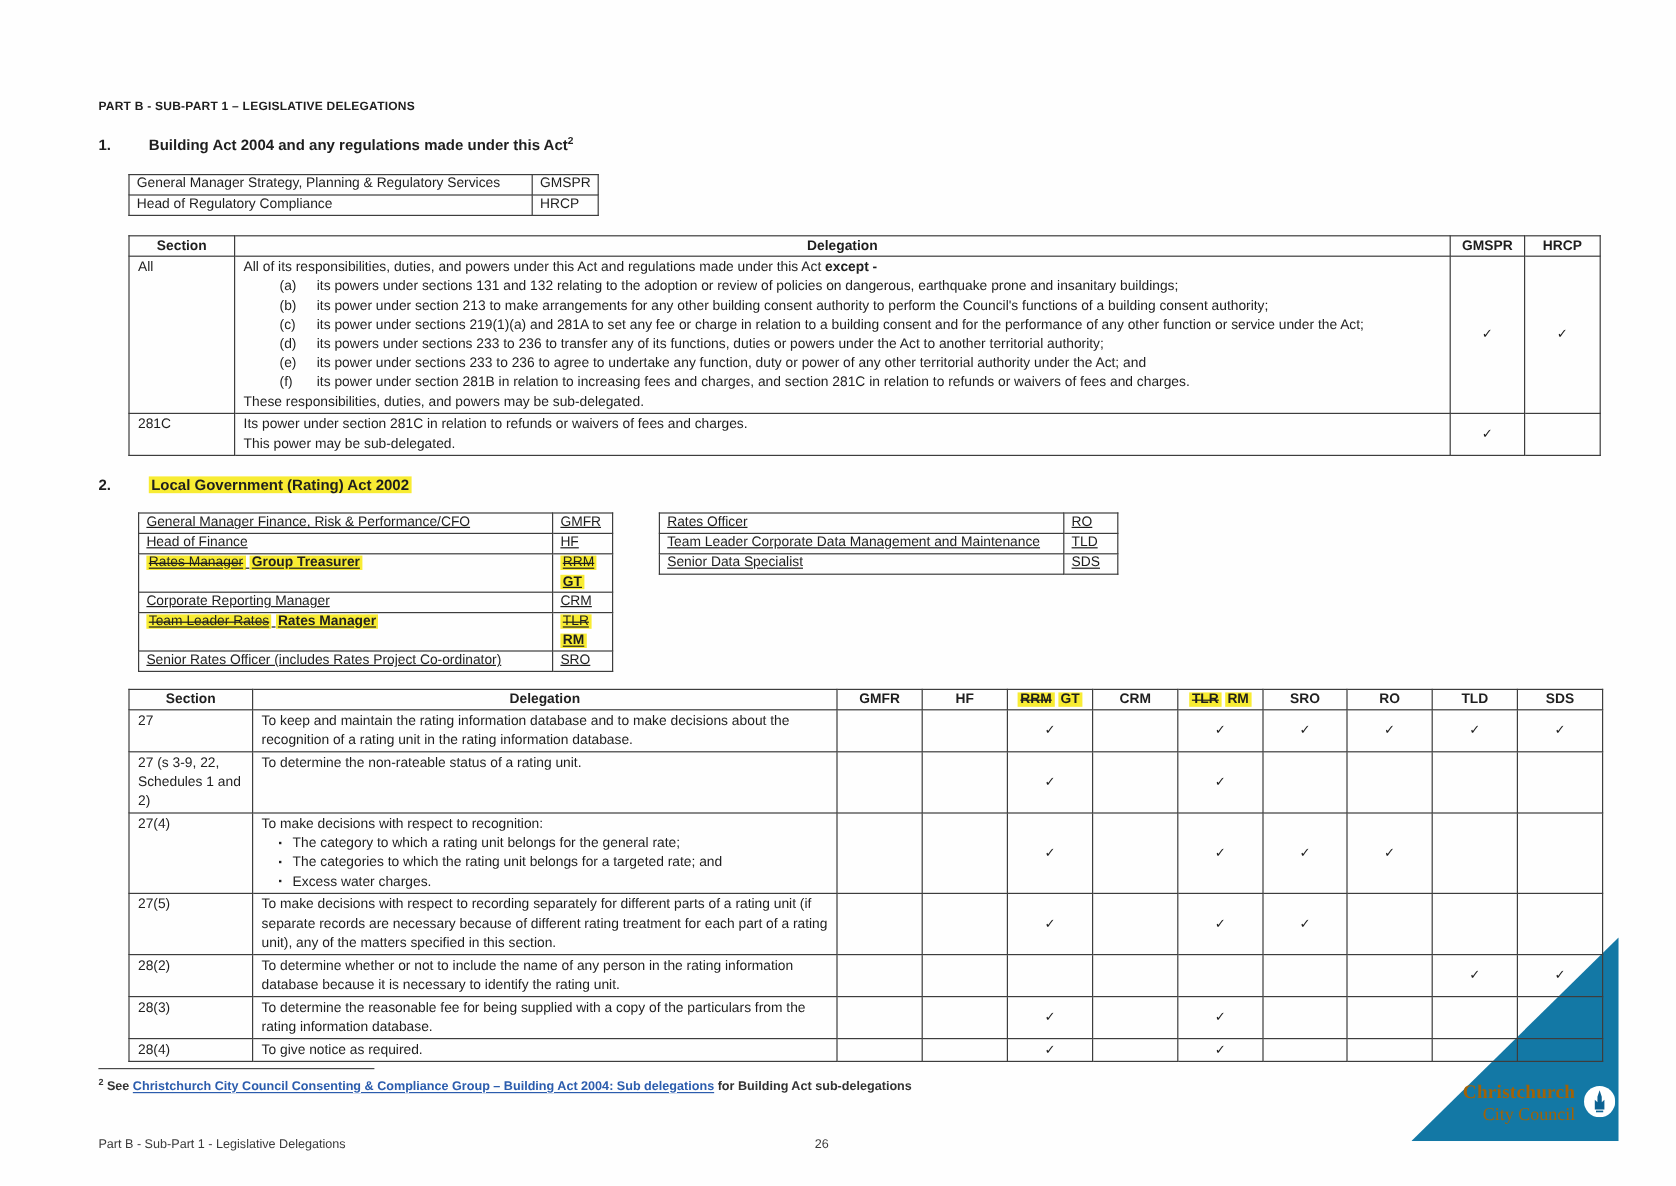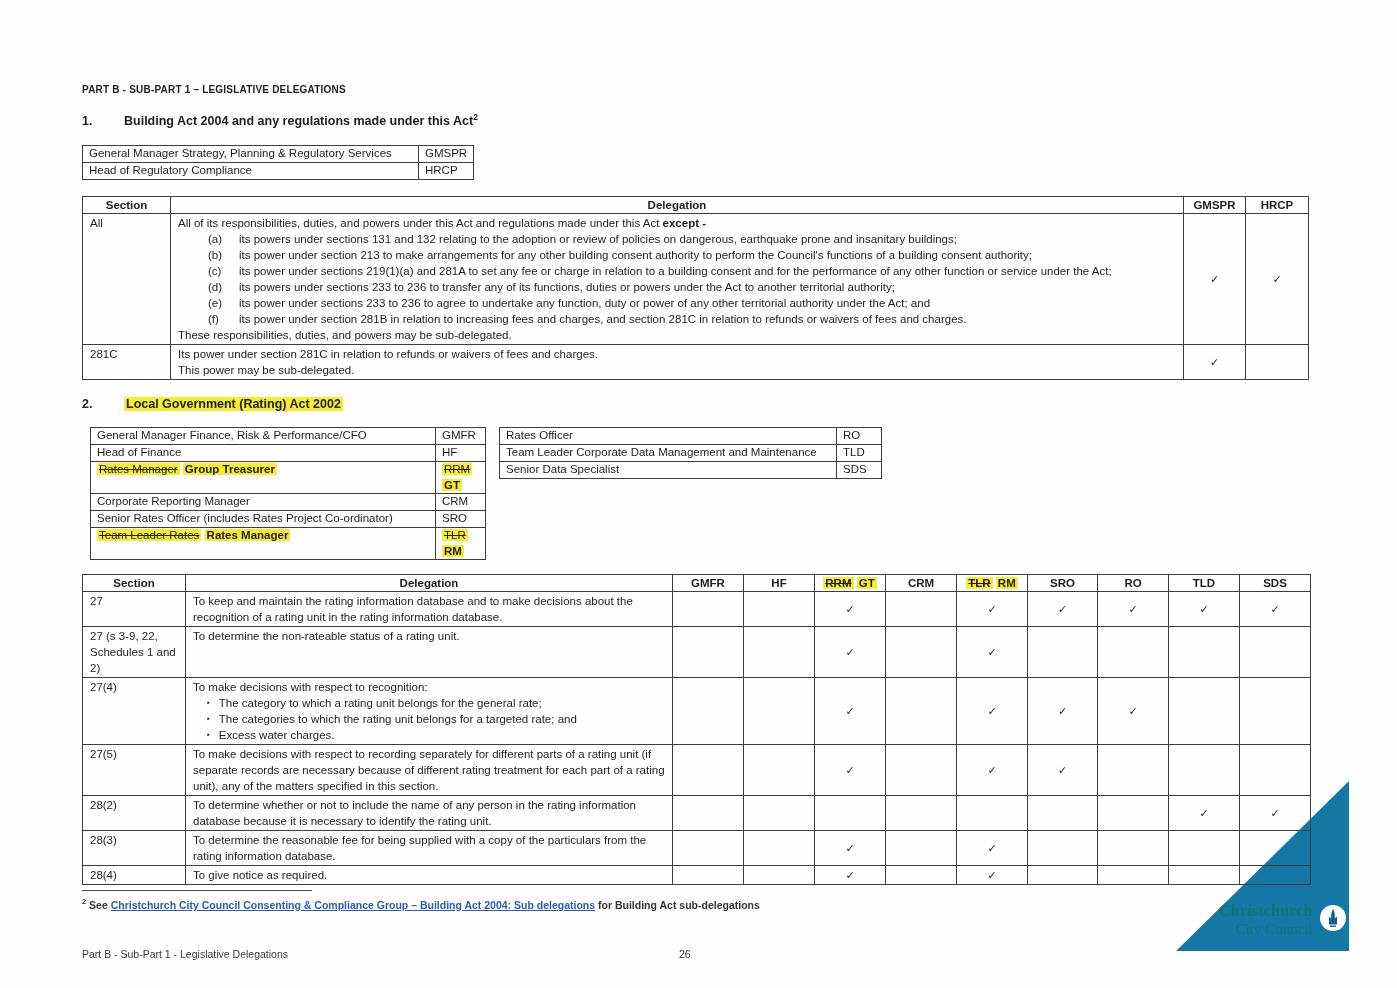--- a/index.html
+++ b/index.html
@@ -15,35 +15,35 @@
   
   .corner-triangle {
     position:absolute; left:1176px; top:781px; width:173px; height:170px;
     background:#1378a5;
     clip-path:polygon(100% 0, 100% 100%, 0 100%);
     z-index:0;
   }
   .logo {
     position:absolute; left:1219px; top:903px; z-index:2;
     display:flex; align-items:center; gap:7px;
-    color:#0f766e; font-family:"Liberation Serif", serif;
+    color:#a16207; font-family:"Liberation Serif", serif;
   }
   .logo-text { text-align:right; line-height:1; }
   .logo-l1 { font-size:16px; font-weight:700; letter-spacing:.2px; }
   .logo-l2 { font-size:15px; margin-top:3px; }
 
   .content { position:absolute; left:82px; top:84px; width:1228px; z-index:1; }
 
   .doc-title { font-size:10px; font-weight:700; letter-spacing:.2px; }
 
   .act-heading { display:flex; margin-top:19px; font-size:12.5px; font-weight:700; }
   .act-heading .num { width:42px; flex:none; }
   sup.hsup { font-size:8.5px; vertical-align:super; line-height:0; }
 
-  table { border-collapse:collapse; }
+  table { border-collapse:collapse;margin-left:25px; }
   td, th { border:1px solid #3d3d3d; }
 
   .roles { font-size:11.5px; margin-top:17px; }
   .roles td { padding:0 6px; height:17px; line-height:15.5px; vertical-align:top; }
   .roles td.code { width:50px; }
   .roles-s1 td.name { width:336px; }
 
   .t-main { font-size:11.5px; width:1226px; table-layout:fixed; }
   .t-main th, .t-main td { padding:1px 7px; vertical-align:top; line-height:16px; }
   .t-main th { text-align:center; font-weight:700; height:17px; padding:0 7px; }
@@ -52,21 +52,21 @@
   .t1 { margin-top:16px; }
 
   .lettered { display:flex; padding-left:30px; }
   .lettered .ltr { width:31px; flex:none; }
 
   .s2-heading { margin-top:17px; }
   .hl { background:#f8ec33; padding:0 2px; }
   .strike { text-decoration:line-through; text-decoration-thickness:1.4px; }
   .newtxt { font-weight:700; }
 
-  .roles-row { display:flex; gap:13px; margin-top:16px; margin-left:8px; align-items:flex-start; }
+  .roles-row { display:flex; gap:13px; margin-top:16px; margin-left:8px; align-items:flex-start;text-decoration:underline; }
   .roles-row .roles { margin-top:0; }
   .roles-left td.name { width:345px; }
   .roles-right td.name { width:337px; }
   .roles-right td.code { width:45px; }
 
   .t2 { margin-top:14px; width:1228px; }
   .t2 .bullet { display:flex; padding-left:14px; }
   .t2 .bullet::before { content:"▪"; font-size:8px; line-height:16px; margin-right:9px; }
 
   .fn-rule { position:absolute; left:82px; top:890px; width:230px; border-top:1.2px solid #4a4a4a; z-index:1; }
@@ -183,26 +183,26 @@
         </tr>
         <tr>
           <td class="name"><span class="hl strike">Rates Manager</span> <span class="hl newtxt">Group Treasurer</span></td>
           <td class="code"><span class="hl strike">RRM</span><br><span class="hl newtxt">GT</span></td>
         </tr>
         <tr>
           <td class="name">Corporate Reporting Manager</td>
           <td class="code">CRM</td>
         </tr>
         <tr>
+          <td class="name"><span class="hl strike">Team Leader Rates</span> <span class="hl newtxt">Rates Manager</span></td>
+          <td class="code"><span class="hl strike">TLR</span><br><span class="hl newtxt">RM</span></td>
+        </tr>
+        <tr>
           <td class="name">Senior Rates Officer (includes Rates Project Co-ordinator)</td>
           <td class="code">SRO</td>
-        </tr>
-        <tr>
-          <td class="name"><span class="hl strike">Team Leader Rates</span> <span class="hl newtxt">Rates Manager</span></td>
-          <td class="code"><span class="hl strike">TLR</span><br><span class="hl newtxt">RM</span></td>
         </tr>
       </tbody>
         </table>
 
       <table class="roles roles-right">
         <tbody>
             <tr>
           <td class="name">Rates Officer</td>
           <td class="code">RO</td>
         </tr>

